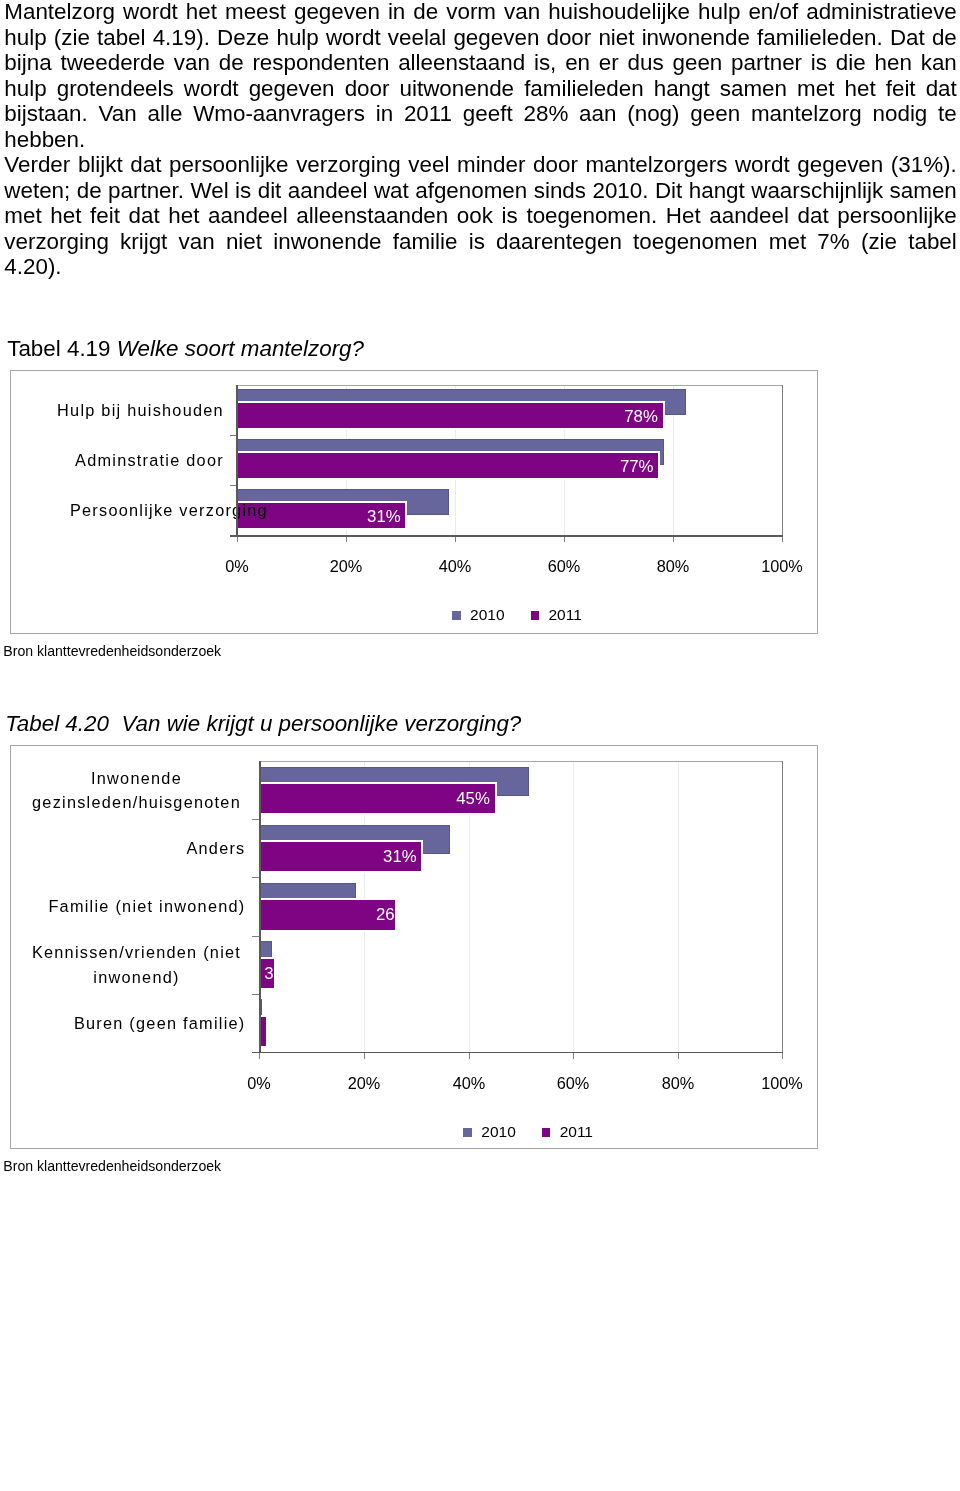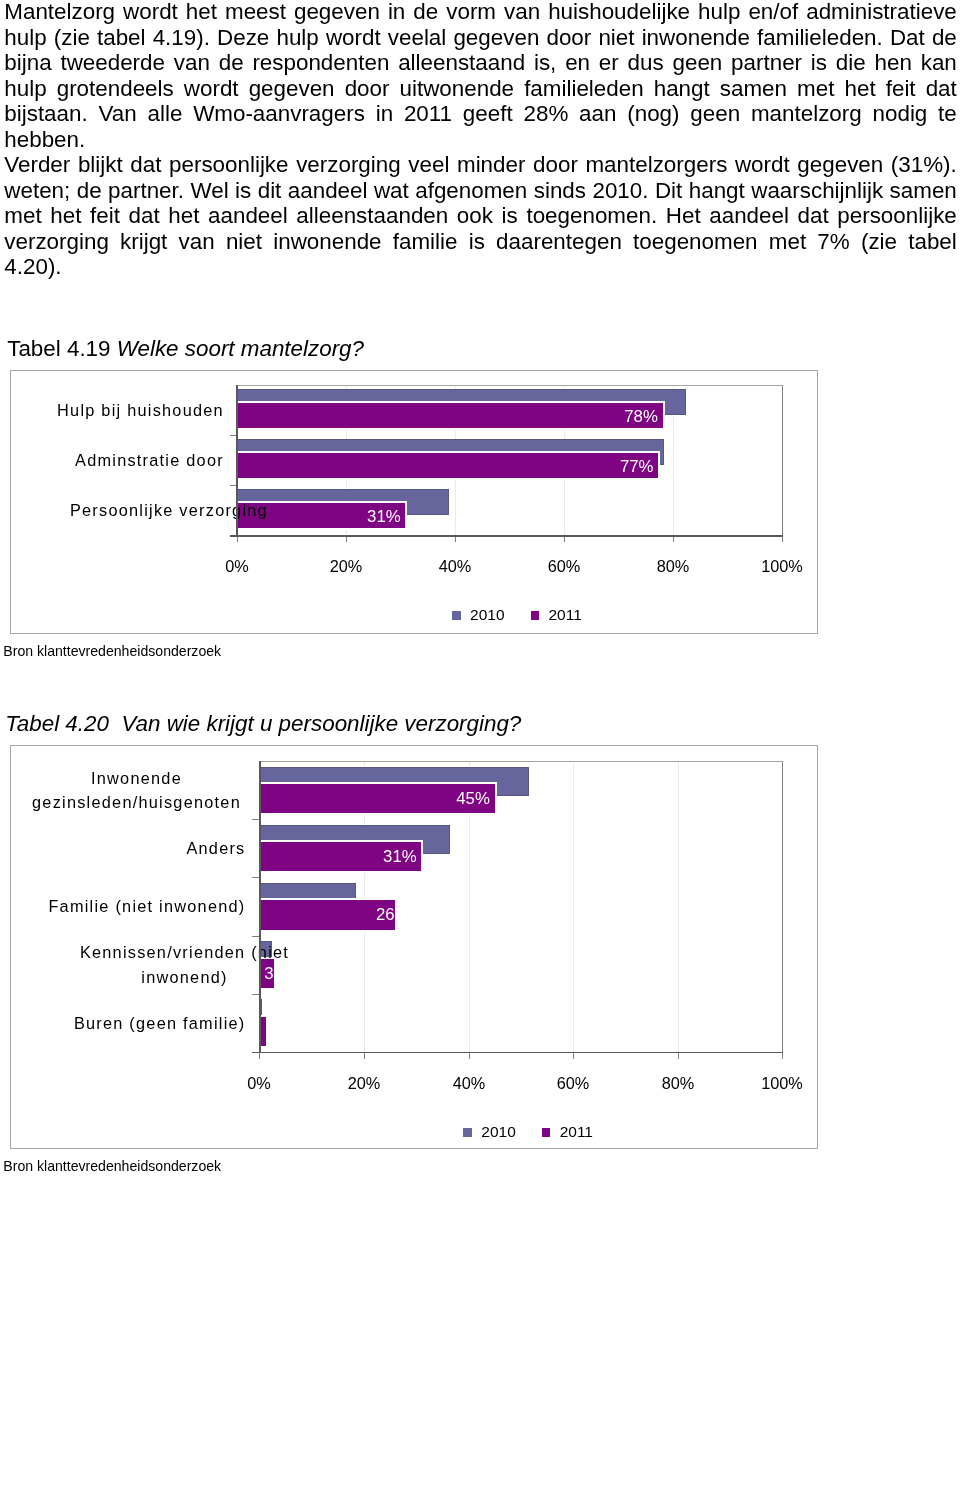--- a/index.html
+++ b/index.html
@@ -150,21 +150,21 @@
       <div class="bar b2011" style="left: 247.4px; top: 95.1px; width: 166.068px; height: 33.3px; background: rgb(126, 4, 132); border: 2px solid rgb(255, 255, 255);"></div>
       <div class="dlabel" style="left: 0px; width: 406.668px; top: 103.1px; font-size: 16.8px; line-height: 17px;">31%</div>
       <div class="catlabel" style="left: 0px; width: 235.5px; top: 91.0516px; font-size: 16.3px; line-height: 24.3px; letter-spacing: 1.25px;"><span class="catinner" style="max-width: 218px;">Anders</span></div>
       <div class="bar b2010" style="left: 249.4px; top: 138px; width: 96.1952px; height: 29.3px; background: rgb(102, 102, 156); border: 1px solid rgb(87, 87, 132);"></div>
       <div class="bar b2011" style="left: 247.4px; top: 153.3px; width: 139.928px; height: 33.3px; background: rgb(126, 4, 132); border: 2px solid rgb(255, 255, 255);"></div>
       <div class="dlabel" style="left: 0px; width: 380.528px; top: 161.3px; font-size: 16.8px; line-height: 17px; margin-left: 19px;">26%</div>
       <div class="catlabel" style="left: 0px; width: 235.5px; top: 149.252px; font-size: 16.3px; line-height: 24.3px; letter-spacing: 1.25px;"><span class="catinner" style="max-width: 218px;">Familie (niet inwonend)</span></div>
       <div class="bar b2010" style="left: 249.4px; top: 196.2px; width: 12.8086px; height: 29.3px; background: rgb(102, 102, 156); border: 1px solid rgb(87, 87, 132);"></div>
       <div class="bar b2011" style="left: 247.4px; top: 211.5px; width: 18.377px; height: 33.3px; background: rgb(126, 4, 132); border: 2px solid rgb(255, 255, 255);"></div>
       <div class="dlabel" style="left: 0px; width: 263.477px; top: 219.5px; font-size: 16.8px; line-height: 17px;">3</div>
-      <div class="catlabel" style="left: 0px; width: 235.5px; top: 195.303px; font-size: 16.3px; line-height: 24.3px; letter-spacing: 1.25px; padding-left: 48px;"><span class="catinner" style="max-width: 218px;">Kennissen/vrienden (niet inwonend)</span></div>
+      <div class="catlabel" style="left: 0px; width: 235.5px; top: 195.303px; font-size: 16.3px; line-height: 24.3px; letter-spacing: 1.25px;"><span class="catinner" style="max-width: 218px;">Kennissen/vrienden (niet inwonend)</span></div>
       <div class="bar b2010" style="left: 249.4px; top: 254.4px; width: 2.8754px; height: 29.3px; background: rgb(102, 102, 156); border: 1px solid rgb(87, 87, 132);"></div>
       <div class="bar b2011" style="left: 247.4px; top: 269.7px; width: 10.535px; height: 33.3px; background: rgb(126, 4, 132); border: 2px solid rgb(255, 255, 255);"></div>
       <div class="catlabel" style="left: 0px; width: 235.5px; top: 265.652px; font-size: 16.3px; line-height: 24.3px; letter-spacing: 1.25px;"><span class="catinner" style="max-width: 218px;">Buren (geen familie)</span></div>
       <div class="axisline" style="left: 249.2px; top: 15.9px; width: 1.4px; height: 292px;"></div>
       <div class="axisline" style="left: 242.4px; top: 306.9px; width: 530.8px; height: 1.4px;"></div>
       <div class="legend" style="left: 453.4px; top: 378px; font-size: 15.5px;">
         <div class="itm">
           <span class="sw" style="background: rgb(102, 102, 156);"></span>
           <span>2010</span>
         </div>

